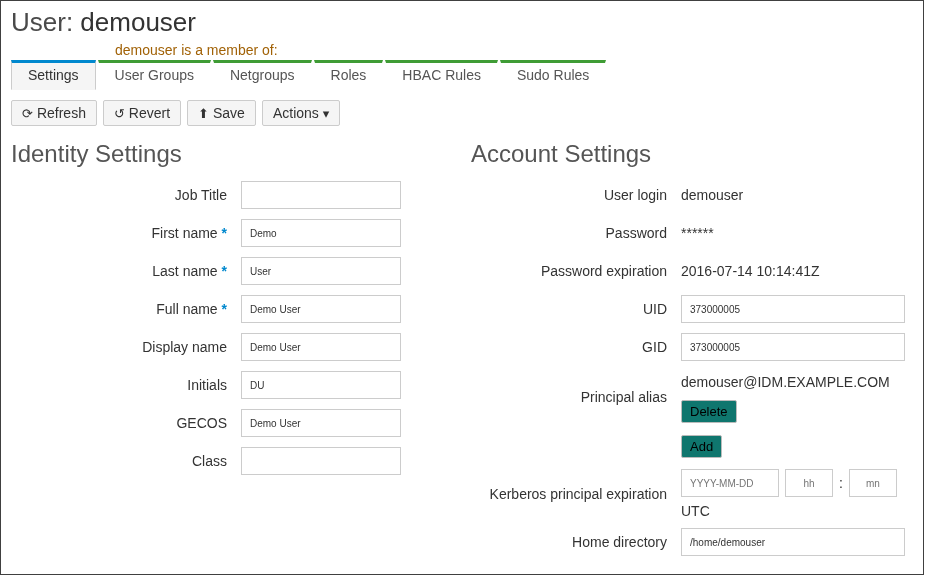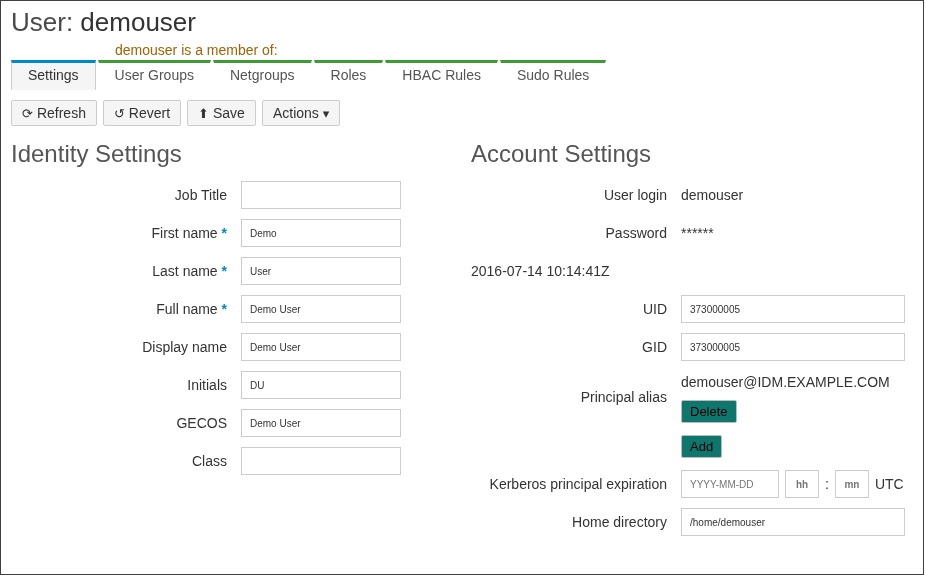--- a/index.html
+++ b/index.html
@@ -120,21 +120,21 @@
     height: 28px;
     padding: 2px 8px;
     border: 1px solid #ccc;
     font-size: 10px;
     color: #333;
     background: #fff;
   }
   .inp-160 { width: 160px; }
   .inp-220 { width: 224px; }
   .inp-sm { width: 98px; }
-  .inp-xs { width: 34px; text-align: center; font-weight: bold; }
+  .inp-xs { width: 48px; text-align: center; }
   .static-text { padding: 4px 0; color: #333; }
 </style>
 </head>
 <body>
 
 <div class="frame">
 
   <h1 class="page-title">
     <span>User:</span>
     <span class="uname">demouser</span>
@@ -234,20 +234,21 @@
             <span class="static-text">demouser</span>
           </div>
       </div>
       <div class="row">
         <div class="lbl">Password</div>
         <div class="val">
             <span class="static-text">******</span>
           </div>
       </div>
       <div class="row">
+        <div class="lbl">Password expiration</div>
         <div class="val">
             <span class="static-text">2016-07-14 10:14:41Z</span>
           </div>
       </div>
       <div class="row">
         <div class="lbl">UID</div>
         <div class="val">
             <input type="text" class="inp-220" value="373000005" style="">
           </div>
       </div>

